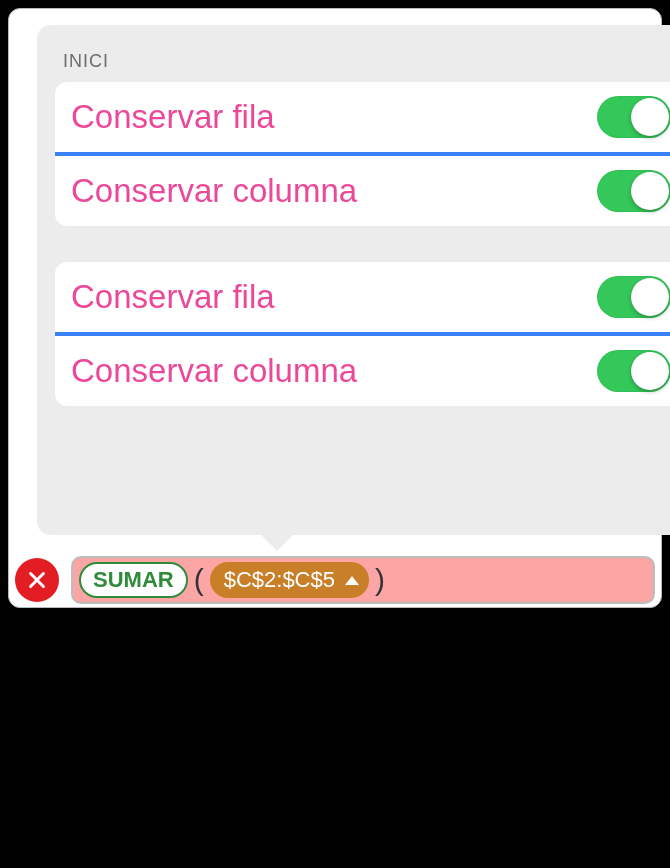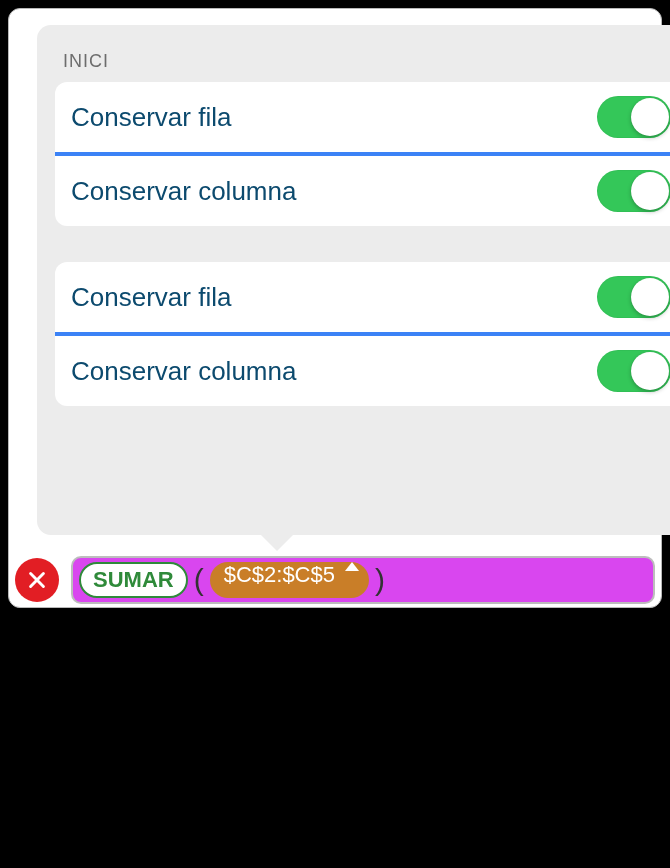--- a/index.html
+++ b/index.html
@@ -41,22 +41,22 @@
       overflow: hidden;
     }
     .row {
       display: flex;
       align-items: center;
       justify-content: space-between;
       padding: 14px 18px 14px 16px;
     }
     .row + .row { border-top: 4px solid #3b82f6; text-align: center; }
     .row-label {
-      font-size: 26px;
-      color: #0c4a6e;
+      font-size: 33px;
+      color: #ec4899;
       font-weight: 400;
     }
     .gap { height: 36px; }
 
     .toggle {
       width: 74px; height: 42px;
       border-radius: 21px;
       background: #34c759;
       position: relative;
       cursor: pointer;
@@ -107,21 +107,21 @@
       cursor: pointer;
       margin-right: 12px;
     }
     .close-btn svg { width: 22px; height: 22px; }
 
     .formula-field {
       flex: 1;
       height: 48px;
       border: 2px solid #bdbdbd;
       border-radius: 10px;
-      background: #d946ef;
+      background: #fca5a5;
       display: flex;
       align-items: center;
       padding: 0 6px 0 6px;
       gap: 4px;
       position: relative;
       margin-right: 6px;
     }
     .func-pill {
       height: 36px;
       border: 2.5px solid #2f8a3a;
@@ -144,20 +144,21 @@
       line-height: 1;
     }
     .ref-pill {
       height: 36px;
       border-radius: 18px;
       background: #c97e28;
       color: #fff;
       font-size: 22px;
       font-weight: 500;
       display: inline-flex;
+      align-items: center;
       padding: 0 10px 0 14px;
       gap: 10px;
       cursor: pointer;
     }
     .caret-up {
       width: 0; height: 0;
       border-left: 7px solid transparent;
       border-right: 7px solid transparent;
       border-bottom: 9px solid #fff;
       display: inline-block;

